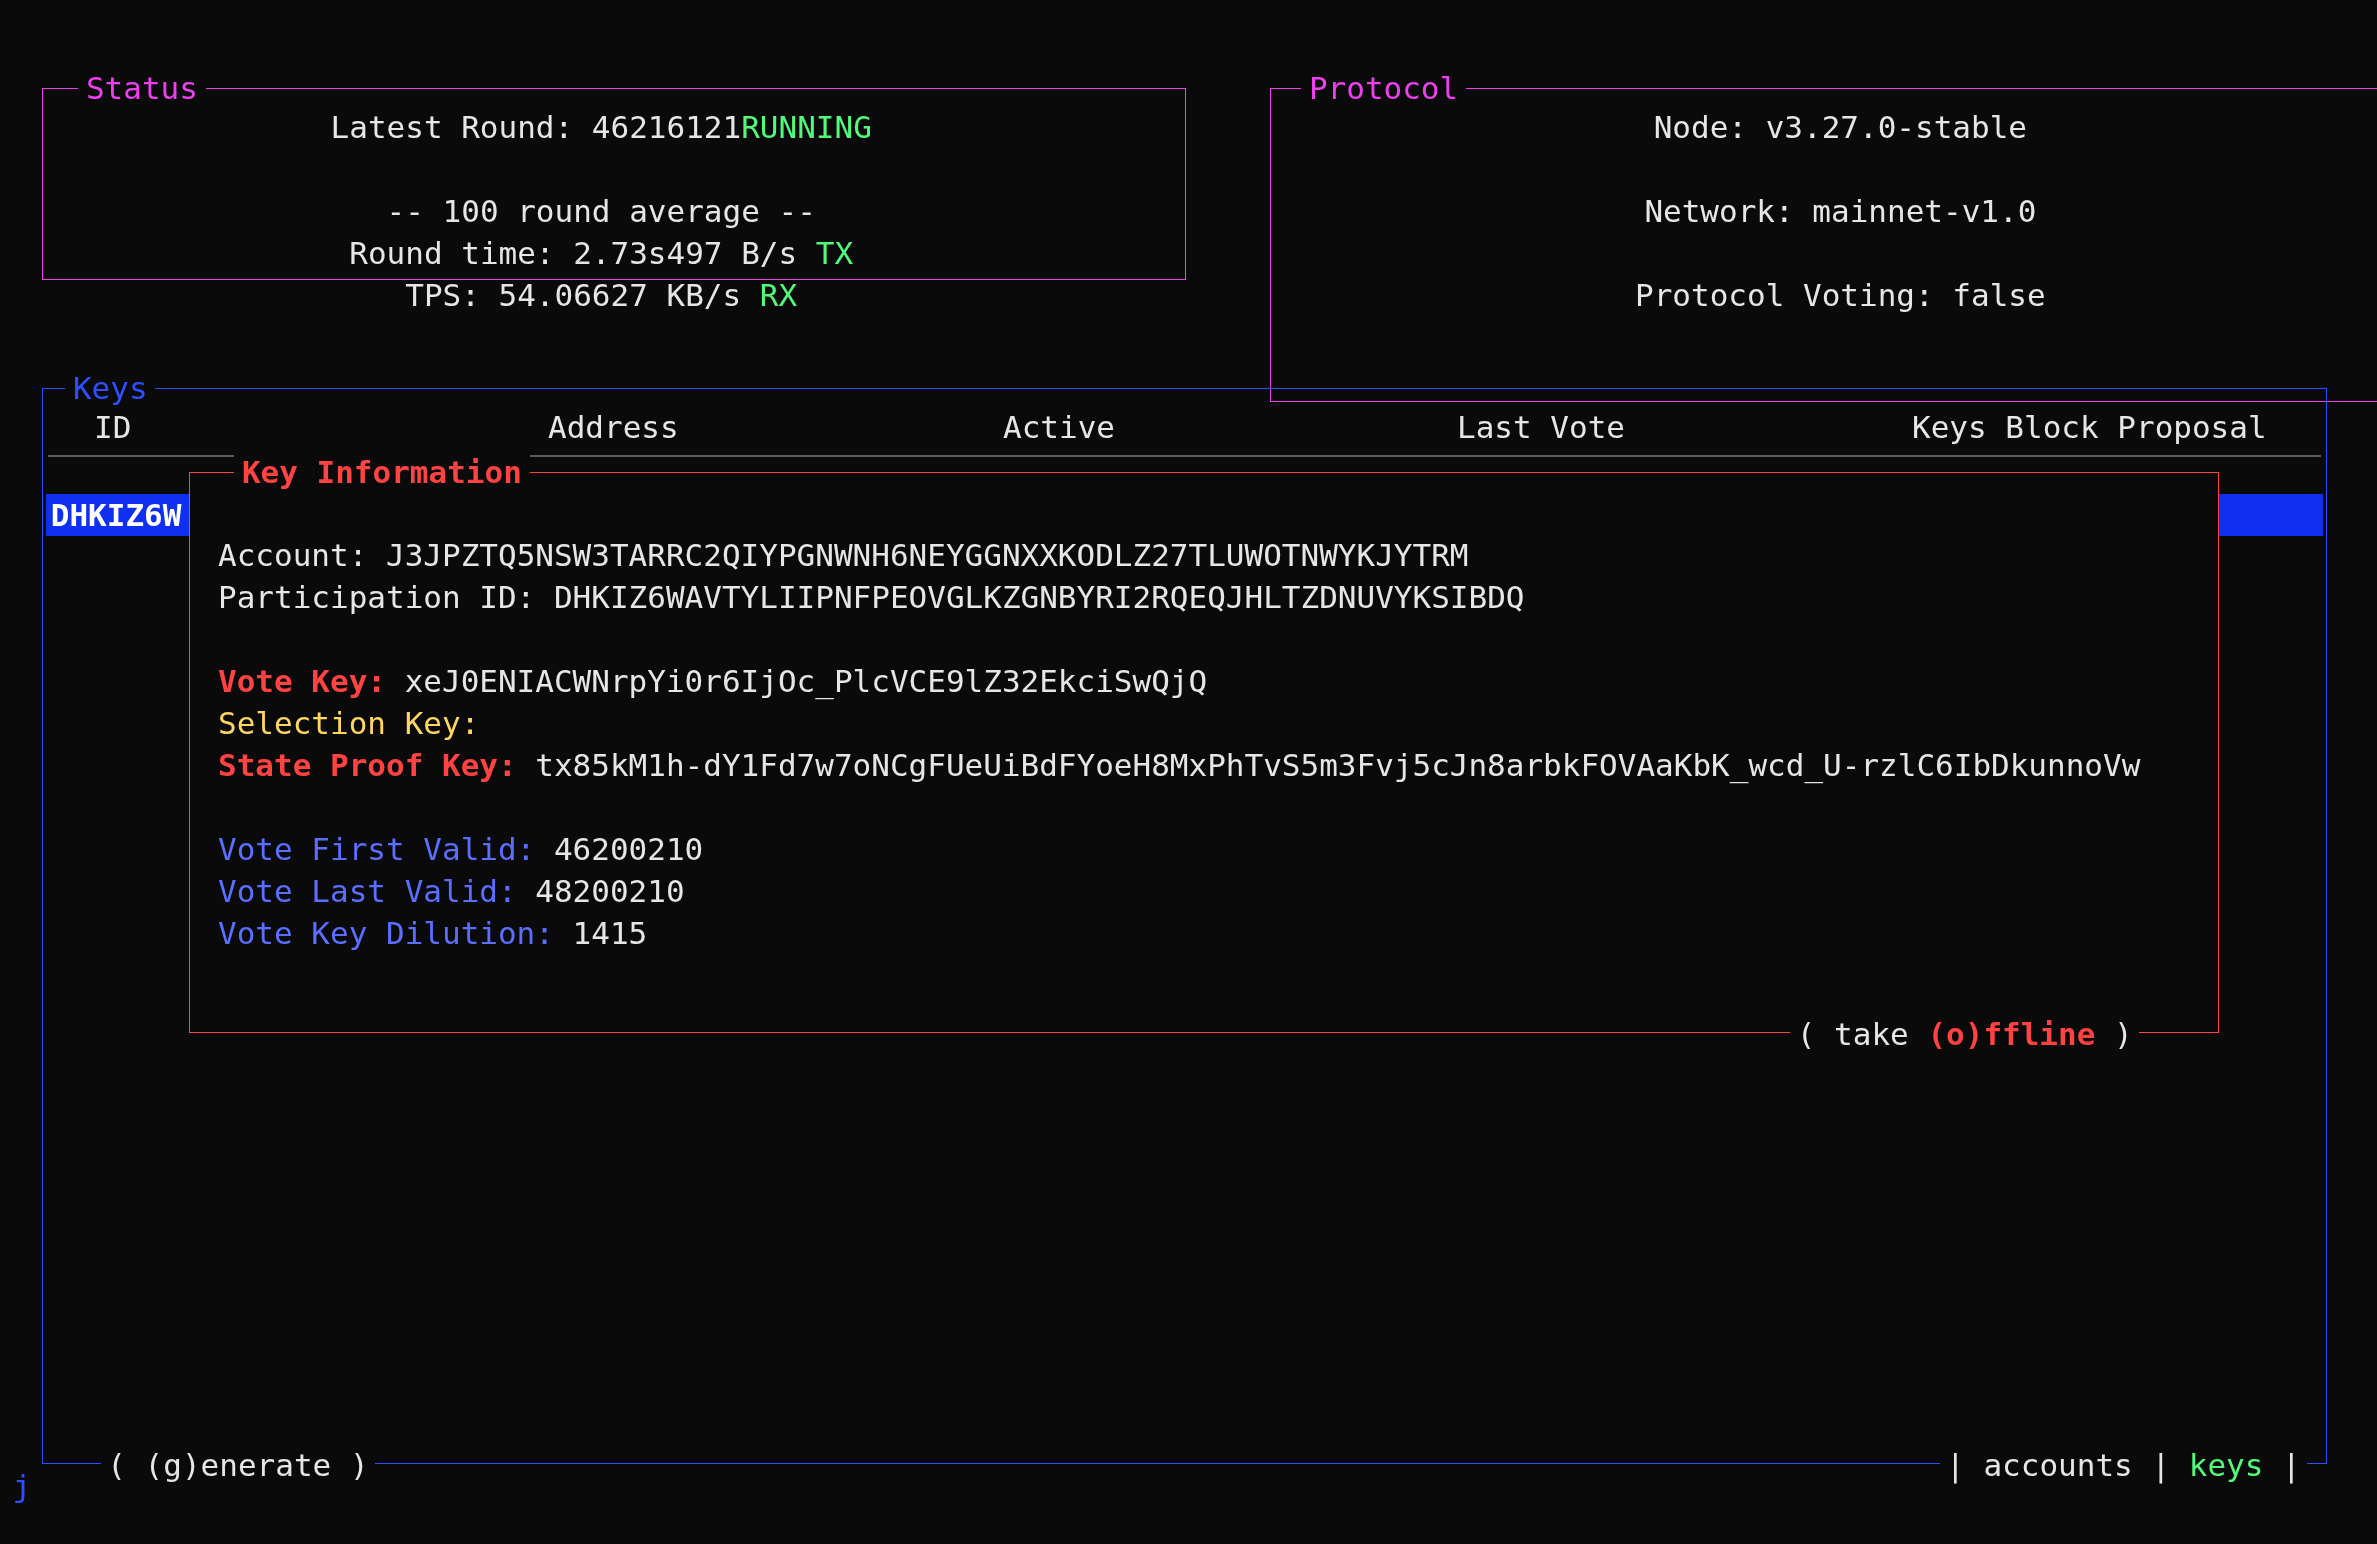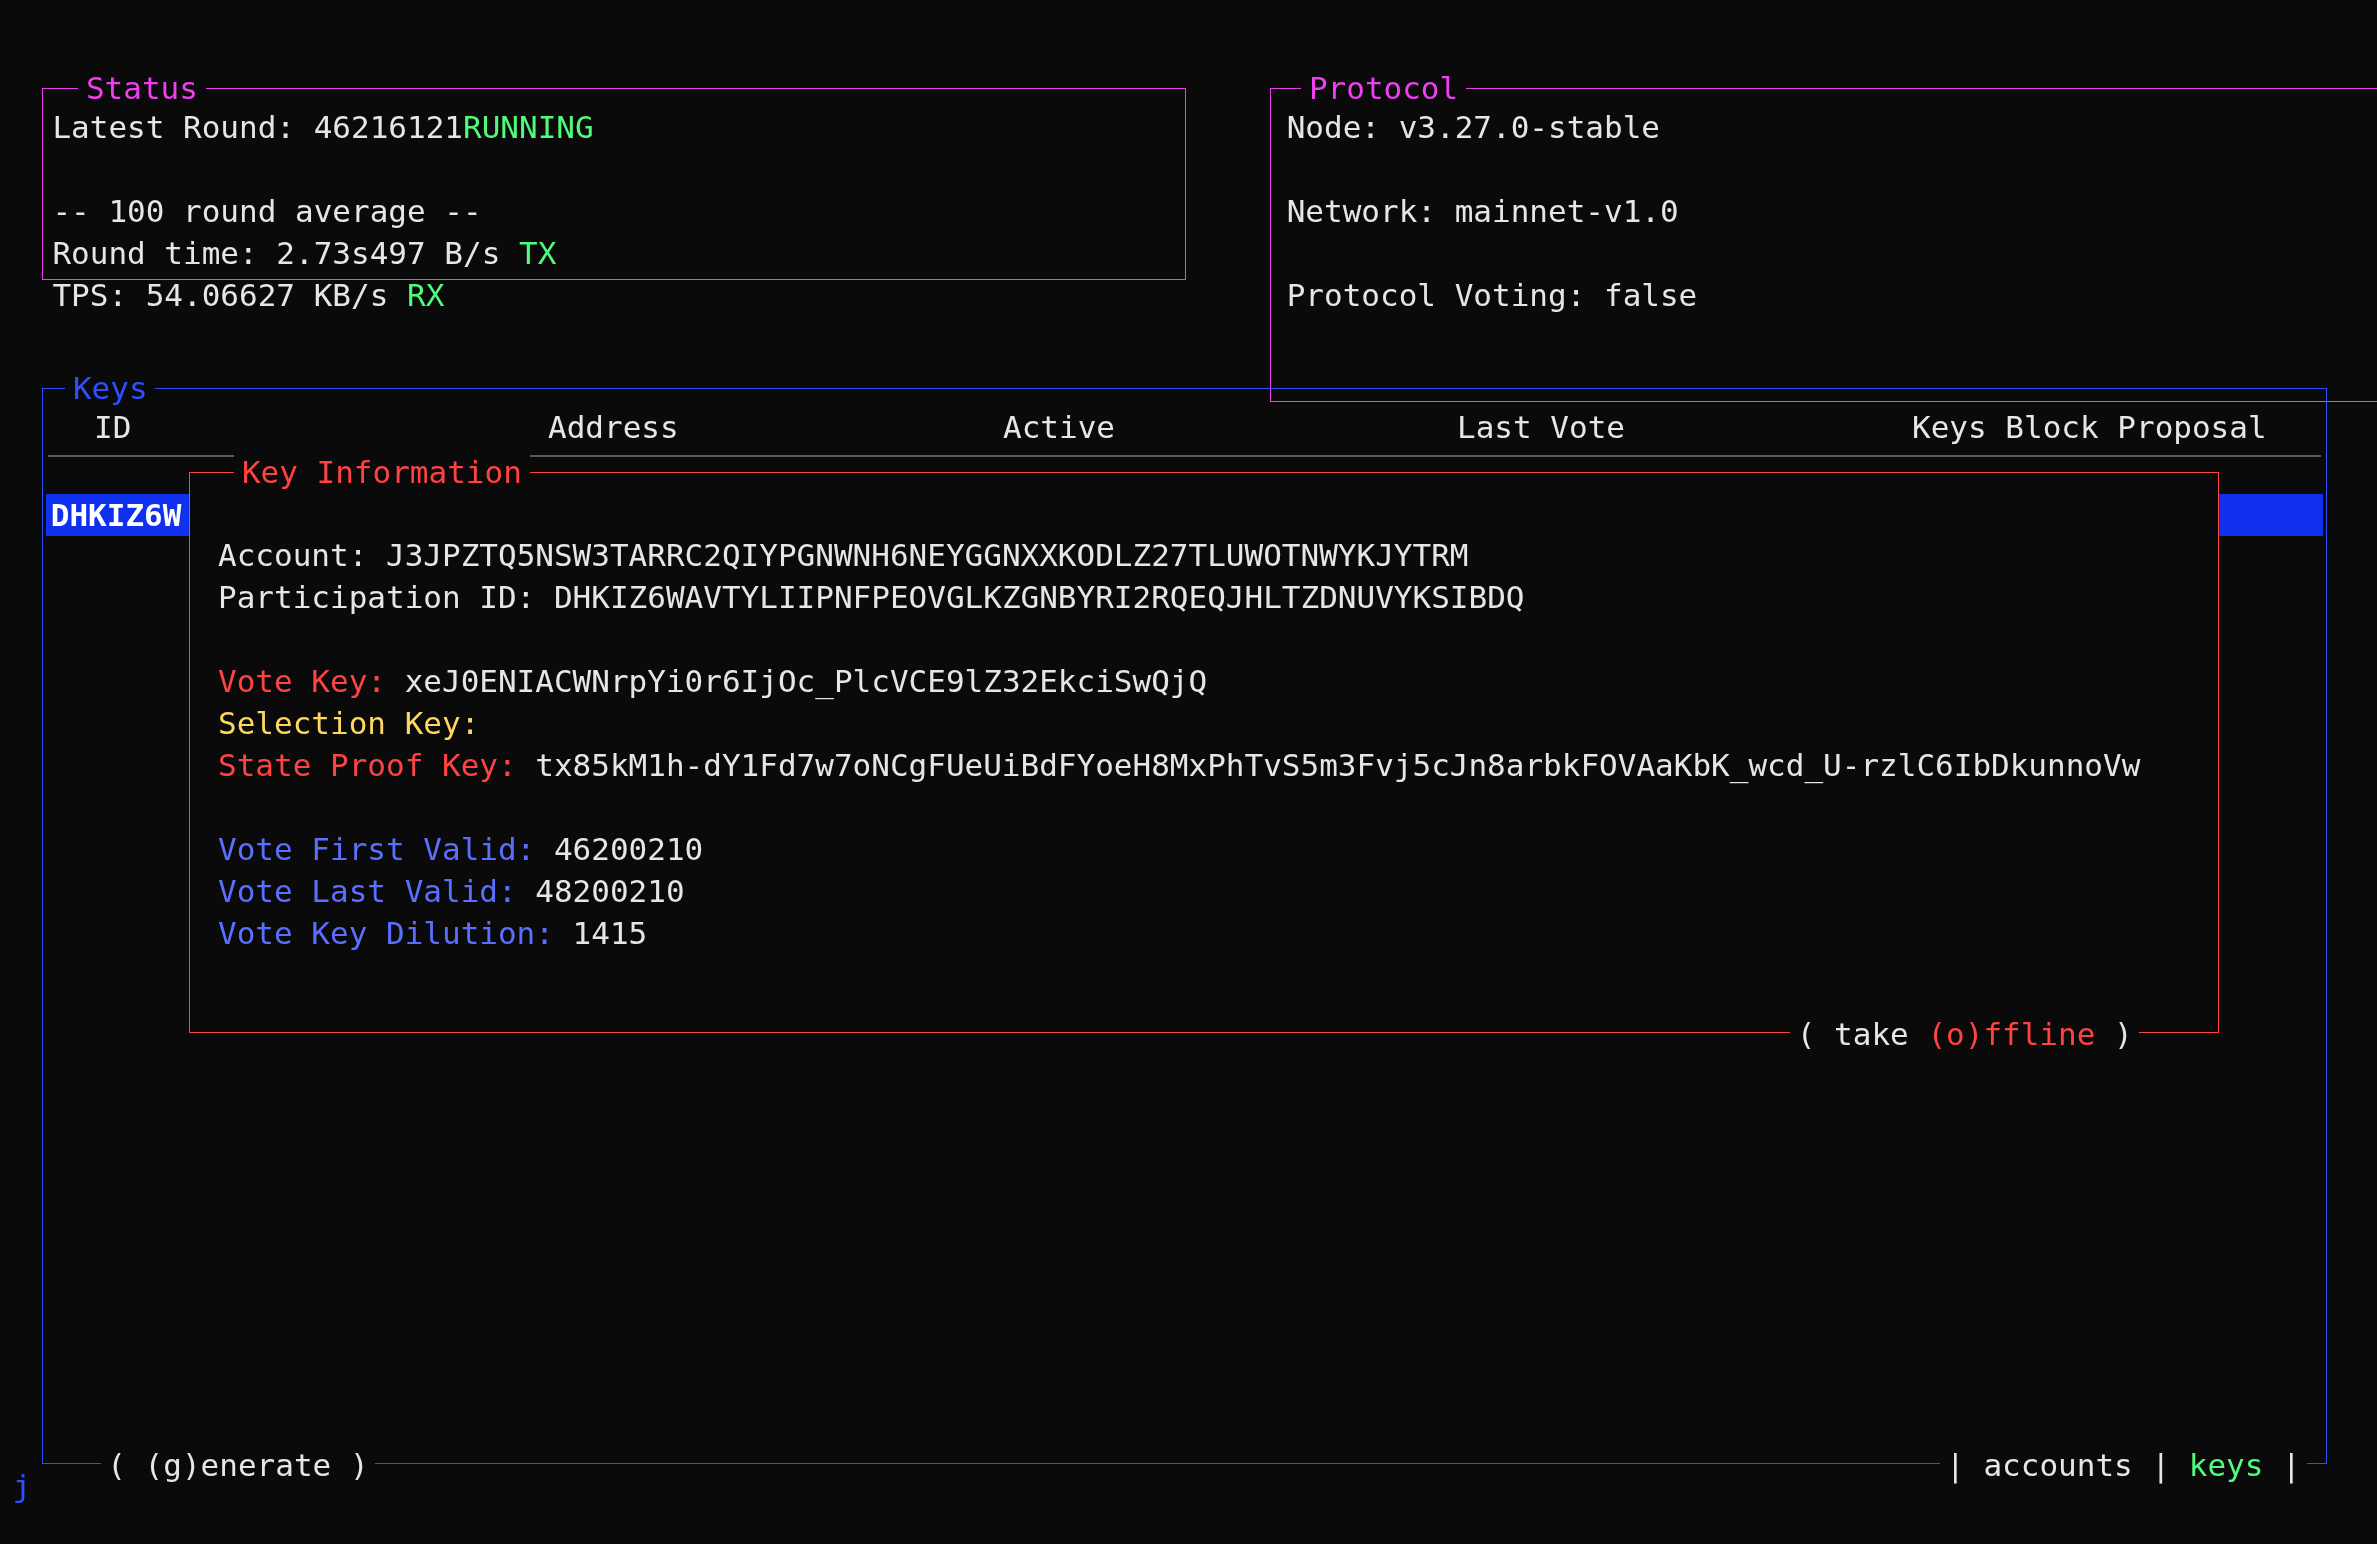--- a/index.html
+++ b/index.html
@@ -11,24 +11,24 @@
   html,body{margin:0;padding:0;}
   body{
     width:2377px;height:1544px;overflow:hidden;position:relative;
     background:var(--bg);color:var(--fg);
     font-family:"DejaVu Sans Mono", monospace;
     font-size:31px;line-height:42px;
   }
   span{white-space:pre;}
   .box{position:absolute;border:1.6px solid;}
   .box-title{position:absolute;top:-22px;background:var(--bg);padding:0 7.9px;height:42px;line-height:42px;}
-  .line{display:flex;justify-content:flex-start;align-items:center;height:42px;line-height:42px;}
+  .line{display:flex;justify-content:center;align-items:center;height:42px;line-height:42px;}
   .rgroup{display:flex;}
   .green{color:var(--green);}
-  .red{color:var(--red);}
+  .red{color:var(--red);font-weight:bold;}
   .yellow{color:var(--yellow);}
   .lblue{color:var(--label_blue);}
   .magenta{color:var(--magenta);}
   .blue{color:var(--blue);}
 
   #status-box{left:42px;top:88px;width:1144px;height:192px;border-color:var(--magenta);padding:16.5px 35px 0 9.4px;}
   #protocol-box{left:1270px;top:88px;width:1160px;height:314px;border-color:var(--magenta);padding:16.5px 35px 0 15.7px;}
   #keys-box{left:42px;top:388px;width:2285px;height:1076px;border-color:var(--blue);}
 
   .col-header{position:absolute;top:17.3px;height:42px;line-height:42px;margin-left:44px;}

